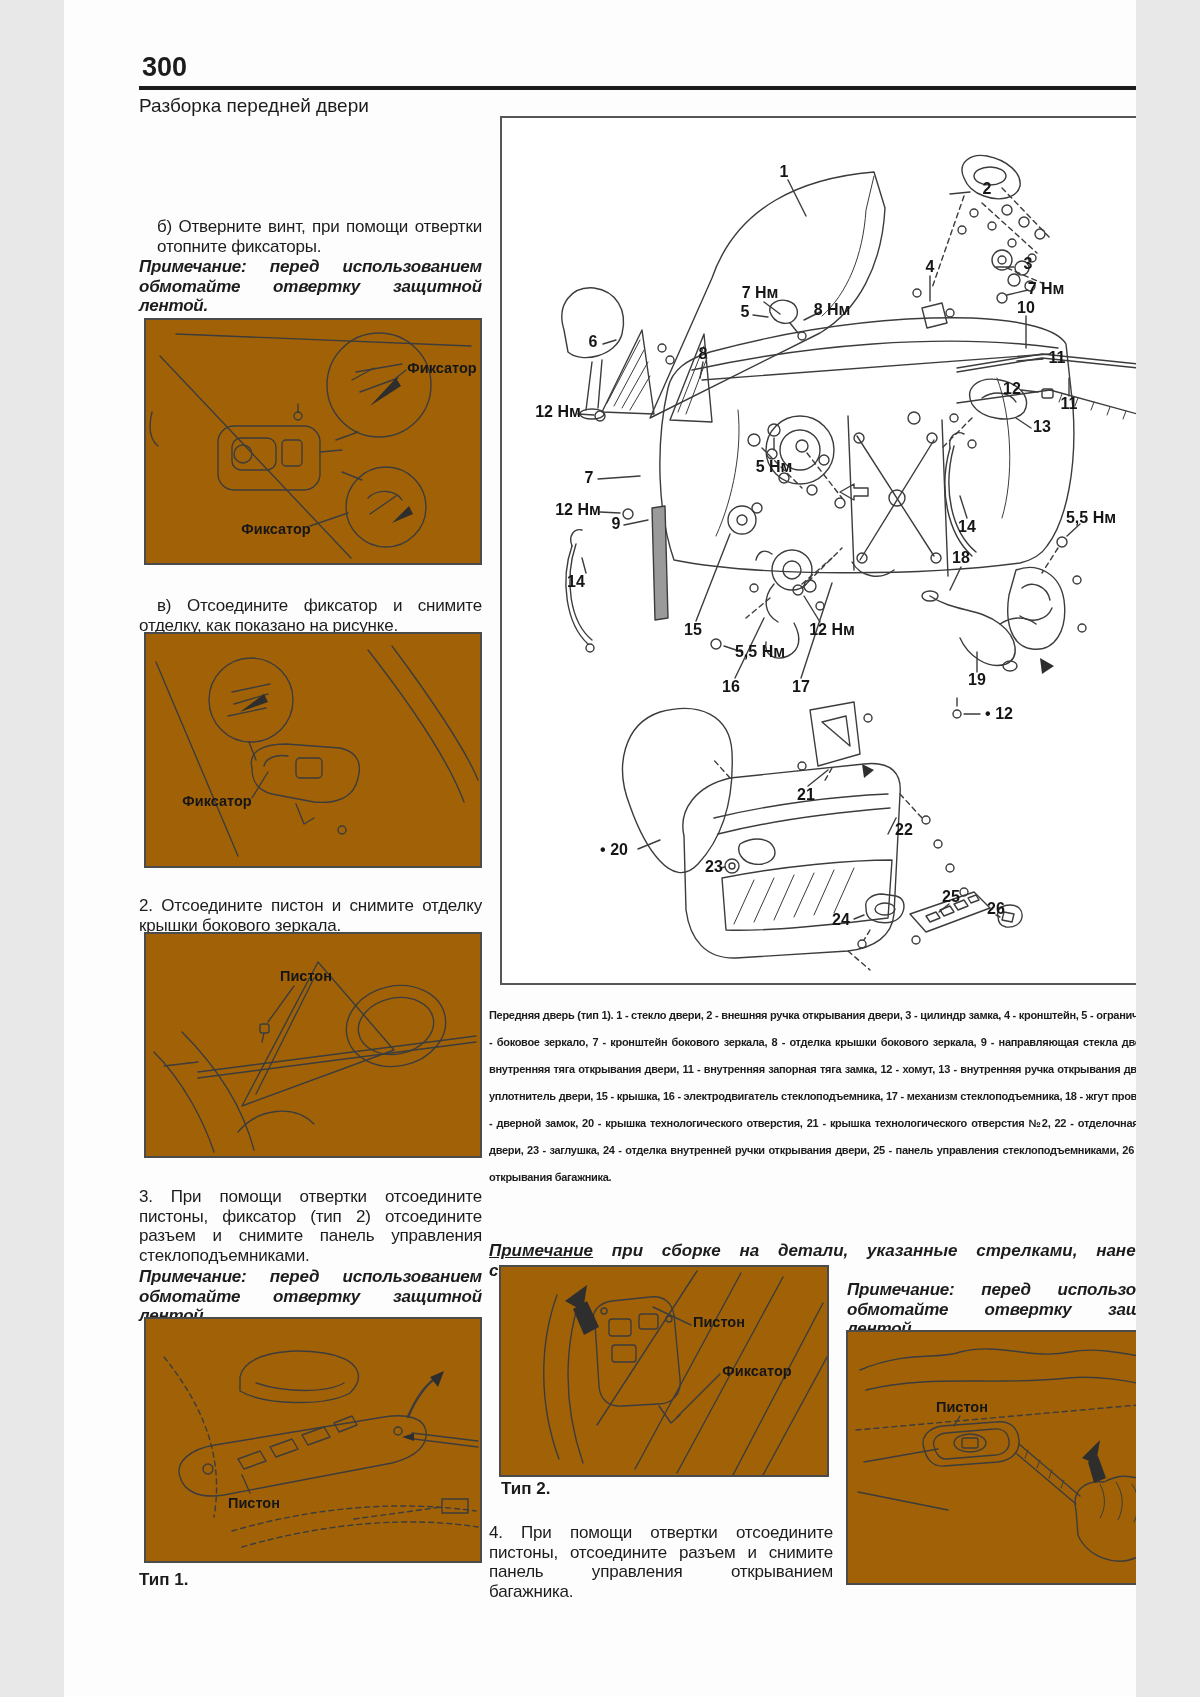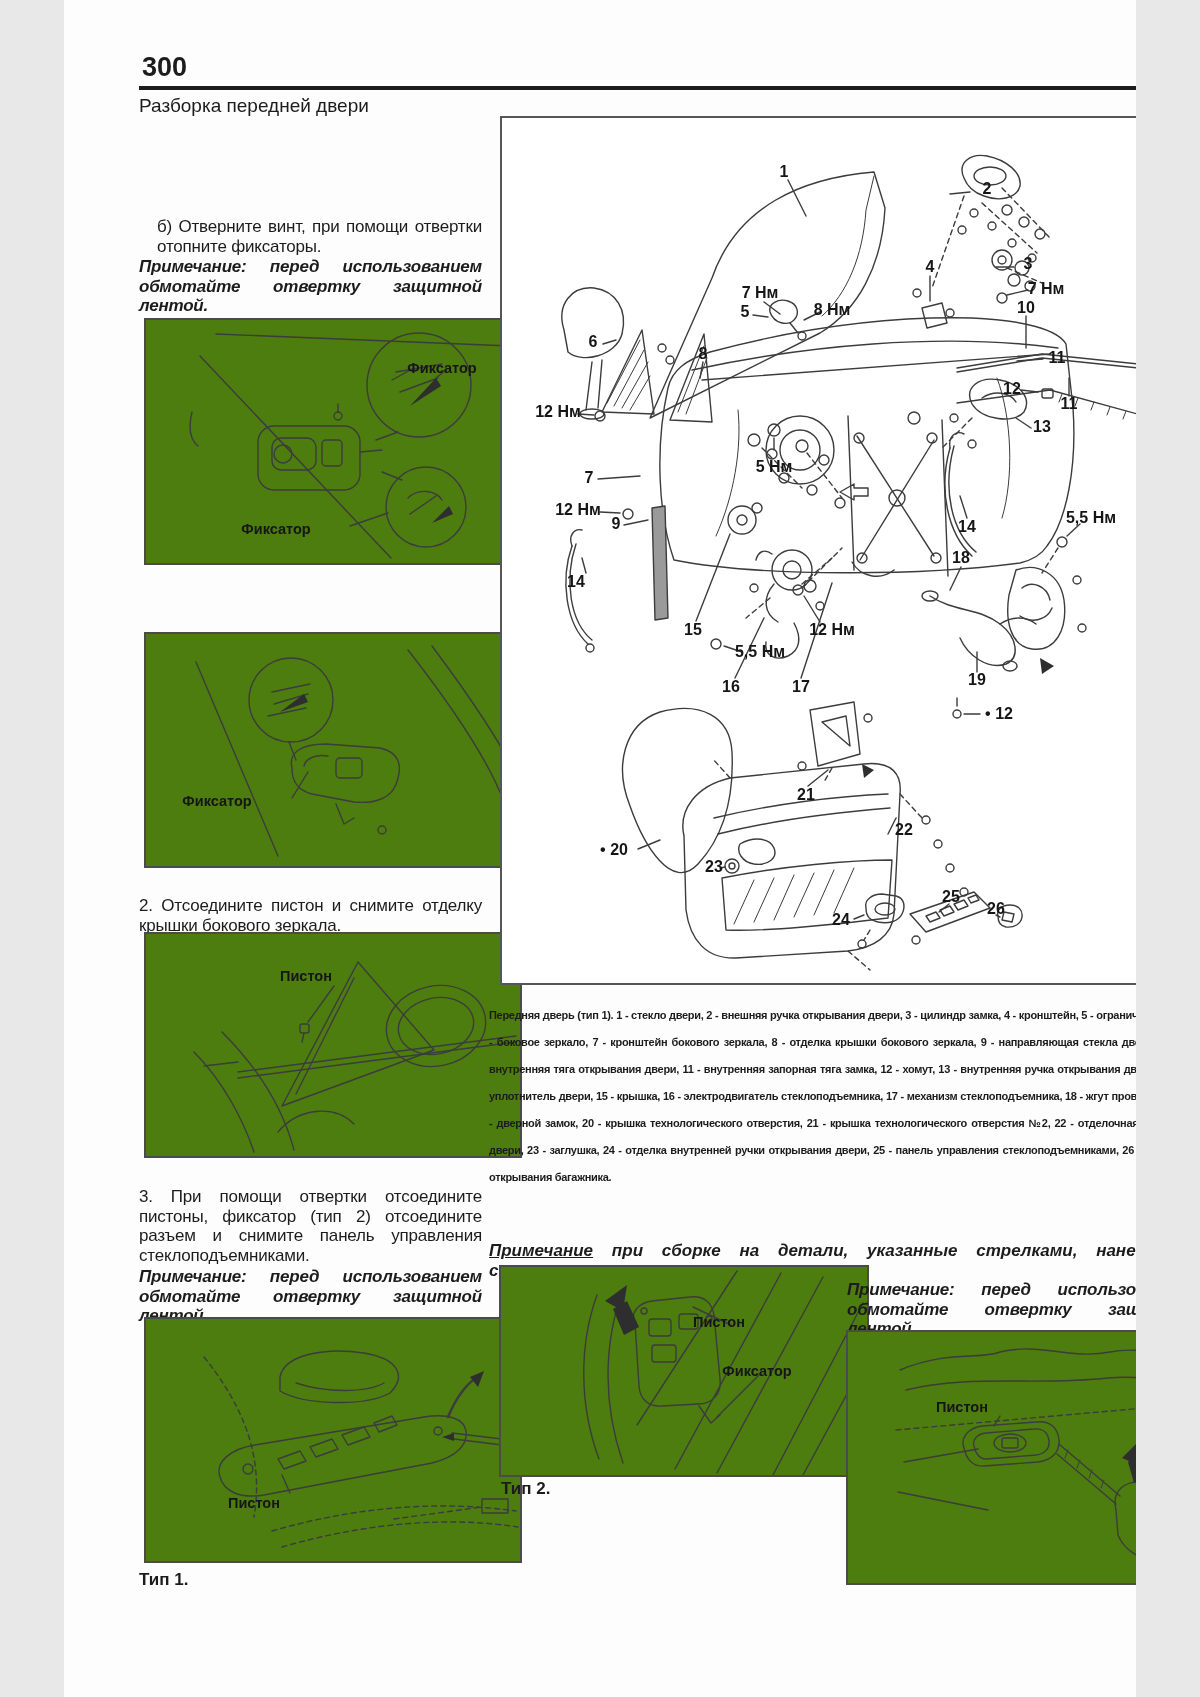--- a/index.html
+++ b/index.html
@@ -19,21 +19,21 @@
   #t-s1b{top:200px;padding-left:18px;width:325px;}
   #t-n1{top:240px;}
   #t-s1c{top:579px;text-indent:18px;}
   #t-s2{top:879px;}
   #t-s3{top:1170px;}
   #t-n2{top:1250px;}
   #t-tip1{top:1570px;font-weight:bold;font-size:17px;}
   .note{font-style:italic;font-weight:bold;word-spacing:3px;}
   .note .u{}
   
-  .figure{position:absolute;border:2px solid #4b4b4b;background:#4d7c0f;padding-left:40px;}
+  .figure{position:absolute;border:2px solid #4b4b4b;background:#a16207;}
   .figure svg{display:block;}
   #fig1{left:80px;top:318px;width:334px;height:243px;}
   #fig2{left:80px;top:632px;width:334px;height:232px;}
   #fig3{left:80px;top:932px;width:334px;height:222px;}
   #fig4{left:80px;top:1317px;width:334px;height:242px;}
   #figt2{left:435px;top:1265px;width:326px;height:208px;}
   #figbr{left:782px;top:1330px;width:327px;height:251px;}
   
   #diagram{left:436px;top:116px;width:673px;height:865px;border:2px solid #565656;background:#fff;position:absolute;}
   .co{position:absolute;transform:translate(-50%,-50%);font-weight:bold;font-size:16px;white-space:nowrap;color:#161616;}
@@ -90,20 +90,21 @@
         <path d="M164,206 L202,193"></path>
       <circle cx="152" cy="96" r="4"></circle>
         <path d="M152,92 L152,84"></path>
       <path d="M190,120 L212,112"></path>
         <path d="M196,152 L216,160"></path>
     </svg>
   <span class="co" style="left: 296px; top: 48px;">Фиксатор</span>
       <span class="co" style="left: 130px; top: 209px;">Фиксатор</span>
     </div>
 
+  <p class="abs lcol txt" id="t-s1c">в) Отсоедините фиксатор и снимите отделку, как показано на рисунке.</p>
 
   <div class="figure" id="fig2">
     <svg width="334" height="232" viewBox="0 0 334 232">
       <path d="M10,28 L92,222"></path>
       <path d="M222,16 C258,62 300,120 318,168"></path>
         <path d="M246,12 C282,60 320,116 332,146"></path>
       <circle cx="105" cy="66" r="42"></circle>
       <path d="M86,58 L124,50"></path>
         <path d="M88,70 L122,60"></path>
         <path d="M82,82 L120,74"></path>
@@ -414,20 +415,21 @@
       <path d="M158,139 L170,156 L179,148"></path>
       <path class="f" d="M86,18 L64,34 L82,44 Z"></path>
         <path class="f" d="M72,42 L86,34 L98,60 L83,68 Z"></path>
       <path d="M190,58 L152,40"></path>
         <path d="M219,107 L176,150"></path>
     </svg>
   <span class="co" style="left: 218px; top: 55px;">Пистон</span>
       <span class="co" style="left: 256px; top: 104px;">Фиксатор</span>
     </div>
   <div class="abs" id="t-tip2">Тип 2.</div>
+  <p class="abs txt" id="t-s4">4. При помощи отвертки отсоедините пистоны, отсоедините разъем и снимите панель управления открыванием багажника.</p>
 
   <p class="abs txt note" id="t-n3"><span class="u">Примечание:</span> <span>перед использованием обмотайте отвертку защитной лентой.</span></p>
 
   <div class="figure" id="figbr">
     <svg width="327" height="251" viewBox="0 0 327 251">
       <path d="M12,38 C60,18 92,28 112,20 C152,10 182,28 222,20 C252,14 285,24 315,28"></path>
       <path d="M18,58 C80,42 150,54 220,46 C260,42 300,54 324,58"></path>
       <path class="d" d="M8,98 L324,70"></path>
       <path d="M16,130 L90,117"></path>
         <path d="M10,160 L100,178"></path>

